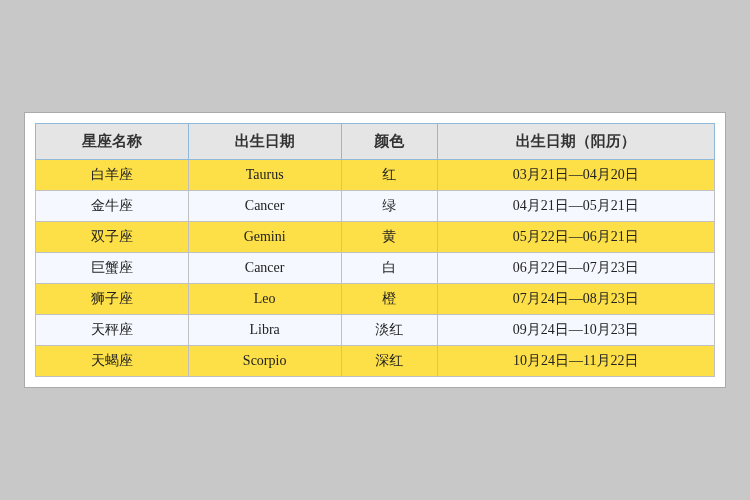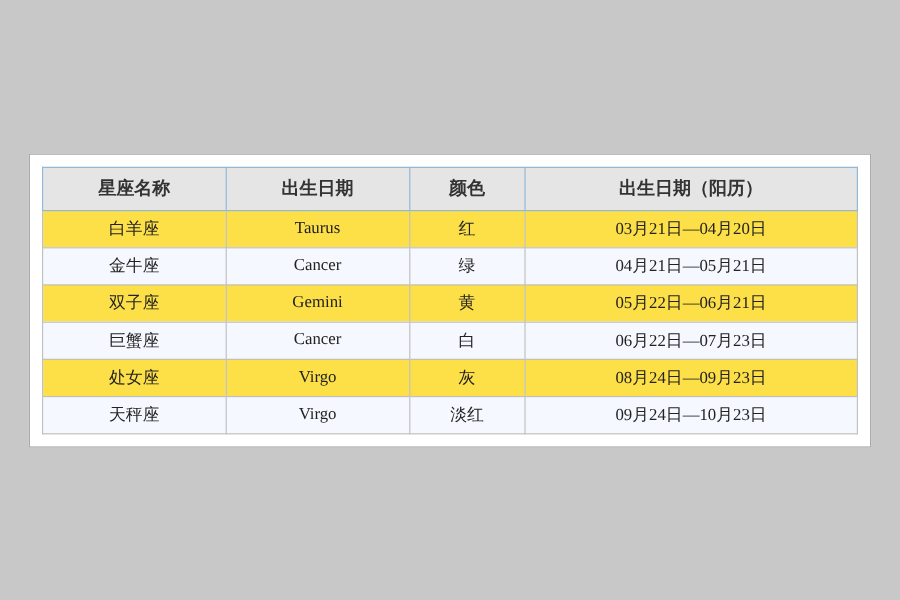--- a/index.html
+++ b/index.html
@@ -75,26 +75,32 @@
           <td>黄</td>
           <td>05月22日—06月21日</td>
         </tr>
         <tr>
           <td>巨蟹座</td>
           <td>Cancer</td>
           <td>白</td>
           <td>06月22日—07月23日</td>
         </tr>
         <tr>
-          <td>处女座</td>
-          <td>Virgo</td>
-          <td>灰</td>
-          <td>08月24日—09月23日</td>
+          <td>狮子座</td>
+          <td>Leo</td>
+          <td>橙</td>
+          <td>07月24日—08月23日</td>
         </tr>
         <tr>
           <td>天秤座</td>
-          <td>Virgo</td>
+          <td>Libra</td>
           <td>淡红</td>
           <td>09月24日—10月23日</td>
+        </tr>
+        <tr>
+          <td>天蝎座</td>
+          <td>Scorpio</td>
+          <td>深红</td>
+          <td>10月24日—11月22日</td>
         </tr>
       </tbody>
   </table>
 </div>
 
 </body></html>

